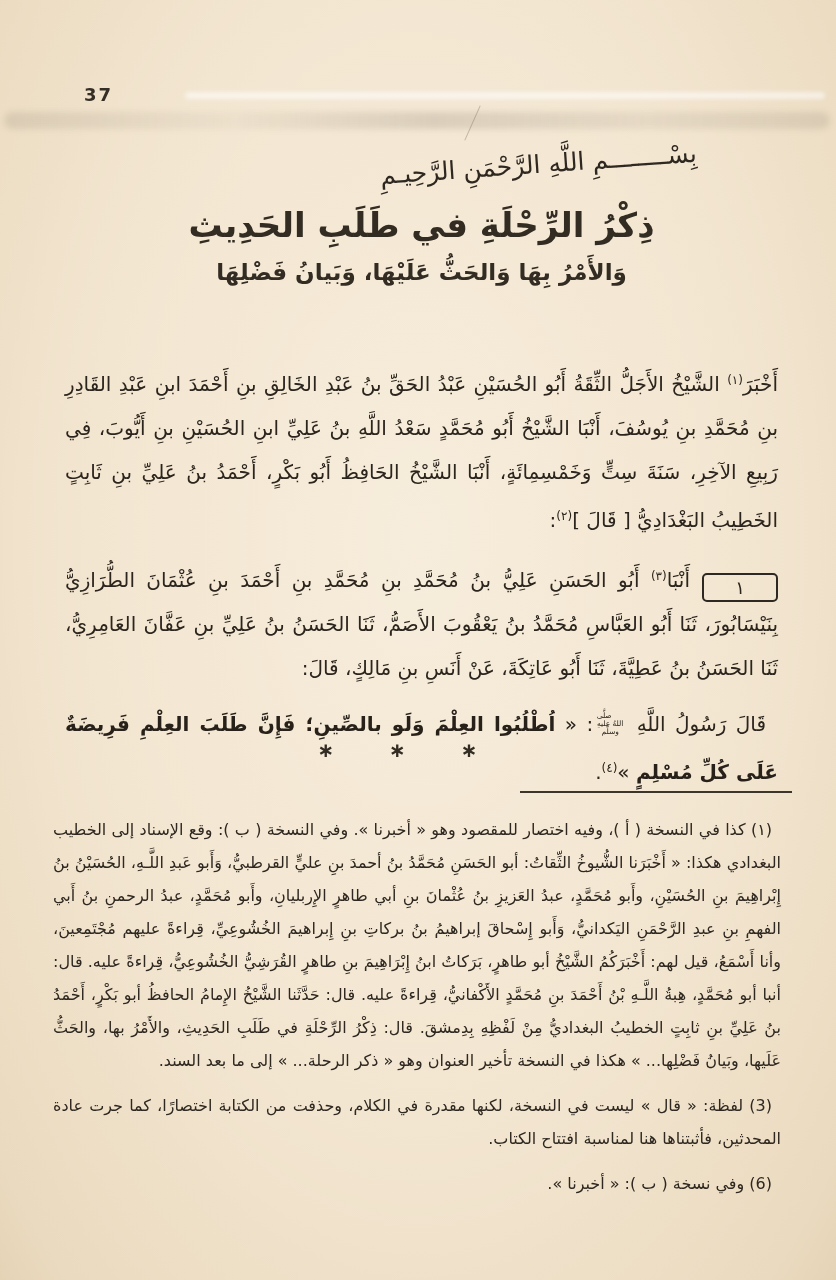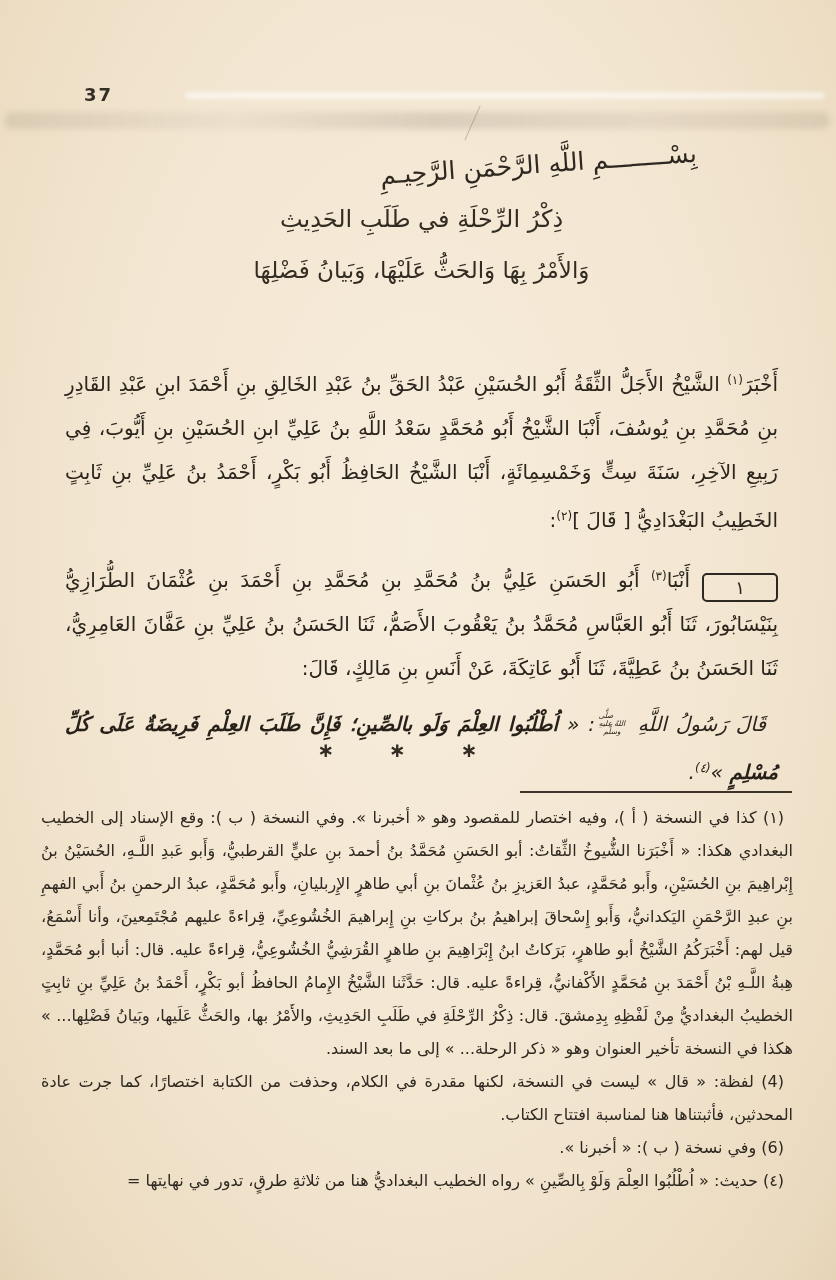--- a/index.html
+++ b/index.html
@@ -34,28 +34,28 @@
   }
   .basmala{
     position:absolute;top:138px;right:128px;width:340px;
     text-align:center;font-size:25px;color:#2e2821;
     transform:rotate(-4deg);transform-origin:100% 50%;
     white-space:nowrap;
   }
   .title{
     position:absolute;top:205px;left:53px;width:737px;text-align:center;color:#332c23;
   }
-  .title-l1{font-size:24px;font-weight:normal;}
-  .title-l2{font-size:23px;font-weight:normal;margin-top:24px;}
+  .title-l1{font-size:34px;font-weight:bold;}
+  .title-l2{font-size:23px;font-weight:bold;margin-top:14px;}
   .body-text{
     position:absolute;top:346px;right:46px;width:737px;
     font-size:20px;line-height:44px;text-align:justify;color:#2b251d;
   }
   .body-text p{margin:12px;}
-  .matn-para{text-indent:12px;font-style:italic;}
+  .matn-para{text-indent:12px;}
   .matn-para b{font-weight:bold;color:#27211a;}
   sup.fn{font-size:12px;vertical-align:7px;letter-spacing:0;}
   .num-box{
     display:inline-block;box-sizing:border-box;
     min-width:76px;height:29px;margin-left:12px;
     border:2.5px solid #2e2822;border-radius:5px;
     text-align:center;font-size:18px;line-height:25px;
     vertical-align:-7px;text-indent:0;
   }
   .saw{
@@ -68,21 +68,21 @@
     text-indent:24px;
   }
   .footnote-rule{
     position:absolute;top:791px;right:44px;width:272px;height:0;
     border-top:2px solid #3d352a;
   }
   .footnotes{
     position:absolute;top:801px;right:43px;width:752px;
     font-size:16px;line-height:33px;text-align:justify;color:#2e2820;
   }
-  .footnotes p{margin:0;text-indent:9px;}
+  .footnotes p{margin:12px;text-indent:9px;}
 </style>
 </head>
 <body>
 
 <div class="page">
 
   <div class="streak"></div>
   <div class="ghost-band"></div>
   <div class="scratch"></div>
 
@@ -102,18 +102,17 @@
 
     <p class="matn-para"><span>قَالَ رَسُولُ اللَّهِ </span><span class="saw">صلَّى اللهُ عليهِ وسلَّم</span><span>: « </span><b>اُطْلُبُوا العِلْمَ وَلَو بالصِّينِ؛ فَإِنَّ طَلَبَ العِلْمِ فَرِيضَةٌ عَلَى كُلِّ مُسْلِمٍ</b><span> »</span><sup class="fn">(٤)</sup><span>.</span></p>
   </div>
 
   <div class="separator">∗ ∗ ∗</div>
 
   <div class="footnote-rule"></div>
 
   <div class="footnotes">
     <p>(١) كذا في النسخة ( أ )، وفيه اختصار للمقصود وهو « أخبرنا ». وفي النسخة ( ب ): وقع الإسناد إلى الخطيب البغدادي هكذا: « أَخْبَرَنا الشُّيوخُ الثِّقاتُ: أبو الحَسَنِ مُحَمَّدُ بنُ أحمدَ بنِ عليٍّ القرطبيُّ، وَأَبو عَبدِ اللَّـهِ، الحُسَيْنُ بنُ إِبْراهِيمَ بنِ الحُسَيْنِ، وأَبو مُحَمَّدٍ، عبدُ العَزيزِ بنُ عُثْمانَ بنِ أبي طاهرٍ الإِربليانِ، وأَبو مُحَمَّدٍ، عبدُ الرحمنِ بنُ أَبي الفهمِ بنِ عبدِ الرَّحْمَنِ اليَكدانيُّ، وَأَبو إِسْحاقَ إبراهيمُ بنُ بركاتِ بنِ إِبراهيمَ الخُشُوعِيِّ، قِراءةً عليهم مُجْتَمِعينَ، وأنا أَسْمَعُ، قيل لهم: أَخْبَرَكُمُ الشَّيْخُ أبو طاهرٍ، بَرَكاتُ ابنُ إِبْرَاهِيمَ بنِ طاهرٍ القُرَشِيُّ الخُشُوعِيُّ، قِراءةً عليه. قال: أنبا أبو مُحَمَّدٍ، هِبةُ اللَّـهِ بْنُ أَحْمَدَ بنِ مُحَمَّدٍ الأَكْفانيُّ، قِراءةً عليه. قال: حَدَّثَنا الشَّيْخُ الإِمامُ الحافظُ أبو بَكْرٍ، أَحْمَدُ بنُ عَلِيِّ بنِ ثابِتٍ الخطيبُ البغداديُّ مِنْ لَفْظِهِ بِدِمشقَ. قال: ذِكْرُ الرِّحْلَةِ في طَلَبِ الحَدِيثِ، والأَمْرُ بها، والحَثُّ عَلَيها، وبَيانُ فَضْلِها... » هكذا في النسخة تأخير العنوان وهو « ذكر الرحلة... » إلى ما بعد السند.</p>
-    <p>(4) لفظة: « قال » ليست في النسخة، لكنها مقدرة في الكلام، وحذفت من الكتابة اختصارًا، كما جرت عادة المحدثين، فأثبتناها هنا لمناسبة افتتاح الكتاب.</p>
+    <p>(3) لفظة: « قال » ليست في النسخة، لكنها مقدرة في الكلام، وحذفت من الكتابة اختصارًا، كما جرت عادة المحدثين، فأثبتناها هنا لمناسبة افتتاح الكتاب.</p>
     <p>(6) وفي نسخة ( ب ): « أخبرنا ».</p>
-    <p>(٤) حديث: « اُطْلُبُوا العِلْمَ وَلَوْ بِالصِّينِ » رواه الخطيب البغداديُّ هنا من ثلاثةِ طرقٍ، تدور في نهايتها =</p>
   </div>
 
 </div>
 
 </body></html>

